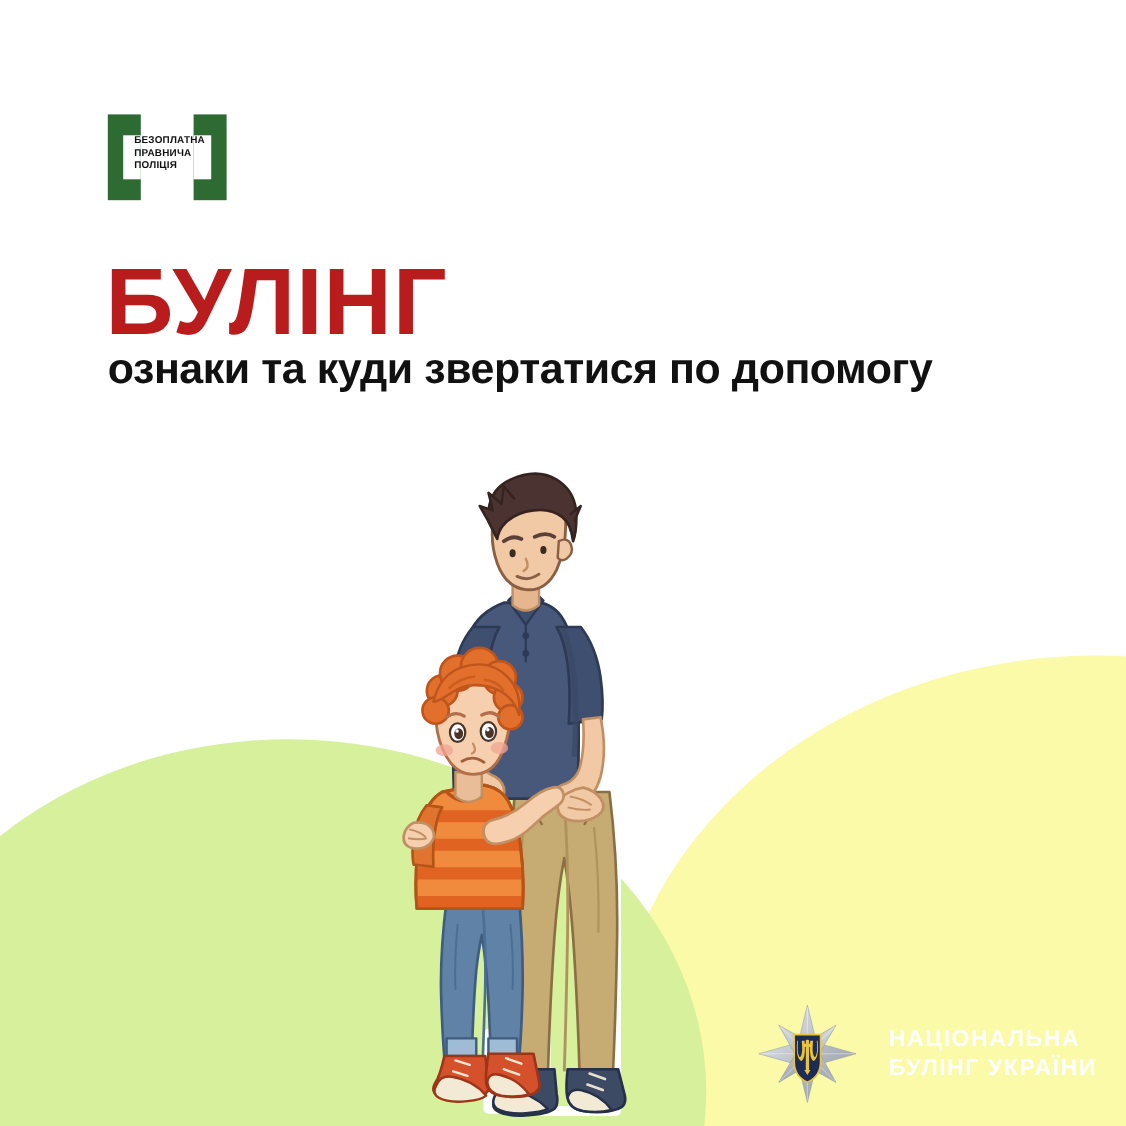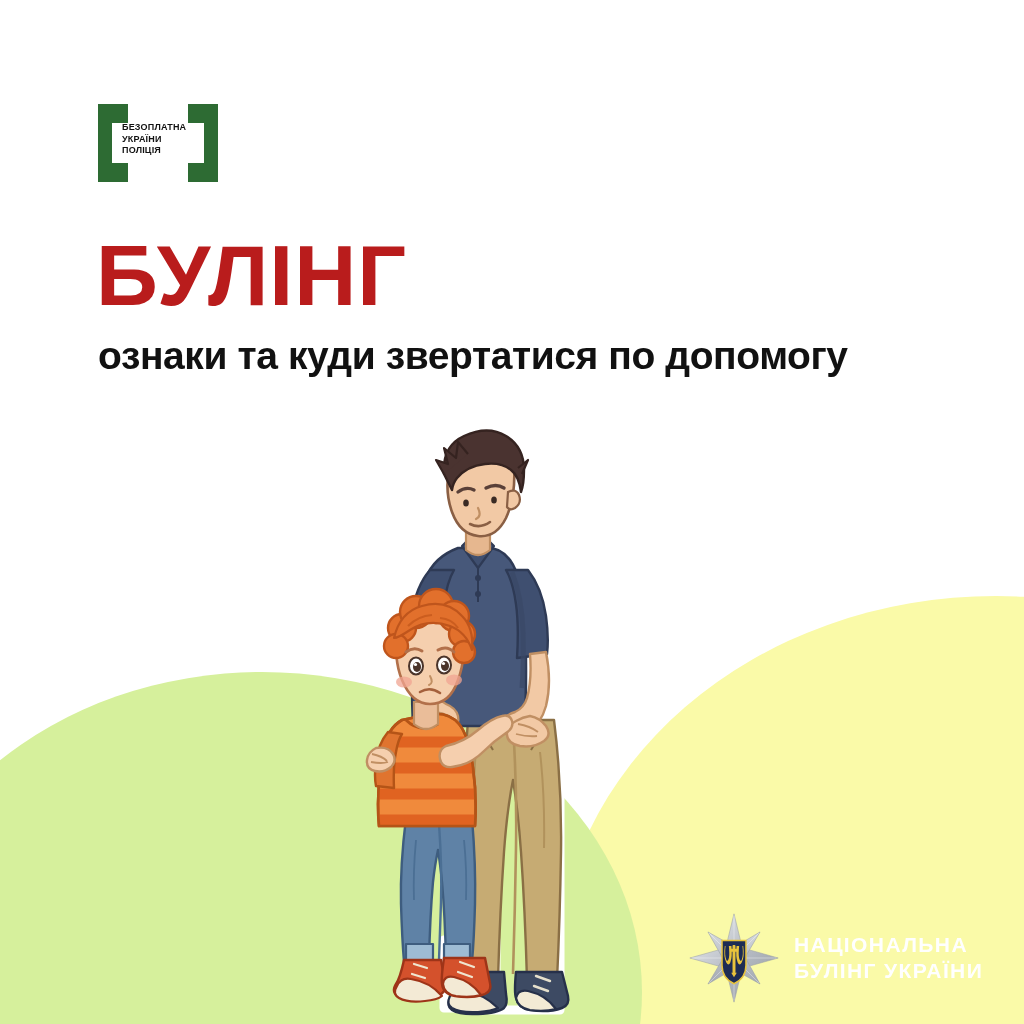--- a/index.html
+++ b/index.html
@@ -37,21 +37,21 @@
     width: 760px;
     height: 640px;
     background: #d6f09c;
   }
 
   
   #logo {
     position: absolute;
     left: 98px;
     top: 104px;
-    width: 120px;
+    width: 108px;
     height: 78px;
   }
   #logo .bracket-l,
   #logo .bracket-r {
     position: absolute;
     top: 0;
     width: 30px;
     height: 78px;
     background: #2d6b33;
   }
@@ -92,21 +92,21 @@
     color: #b91c1c;
     font-size: 86px;
     font-weight: bold;
     letter-spacing: 1px;
     line-height: 1;
     font-family: "Liberation Sans", sans-serif;
   }
   #subtitle {
     position: absolute;
     left: 98px;
-    top: 336px;
+    top: 316px;
     margin: 0;
     color: #111111;
     font-size: 39px;
     font-weight: bold;
     letter-spacing: -0.4px;
     line-height: 1.05;
     white-space: nowrap;
     font-family: "Liberation Sans", sans-serif;
   }
 
@@ -120,21 +120,21 @@
   }
   #illustration svg { display: block; width: 100%; height: 100%; }
 
   
   #police {
     position: absolute;
     left: 688px;
     top: 912px;
     display: flex;
     align-items: center;
-    gap: 14px;
+    gap: 28px;
   }
   #police .badge { width: 92px; height: 92px; flex: none; }
   #police .badge svg { display: block; width: 100%; height: 100%; }
   #police .police-text {
     color: #ffffff;
     font-size: 21px;
     font-weight: bold;
     line-height: 26px;
     letter-spacing: 1.4px;
     white-space: nowrap;
@@ -147,21 +147,21 @@
 <div id="poster">
 
   <div class="blob" id="blob-yellow"></div>
   <div class="blob" id="blob-green"></div>
 
   <div id="logo">
     <div class="bracket-l"></div>
     <div class="bracket-r"></div>
     <div class="logo-text">
       <span>БЕЗОПЛАТНА</span>
-      <span>УКРАЇНИ</span>
+      <span>ПРАВНИЧА</span>
       <span>ПОЛІЦІЯ</span>
     </div>
   </div>
 
   <h1 id="title">БУЛІНГ</h1>
   <h2 id="subtitle">ознаки та куди звертатися по допомогу</h2>
 
   <div id="illustration">
     <svg viewBox="0 0 320 604" xmlns="http://www.w3.org/2000/svg">
       <defs>

